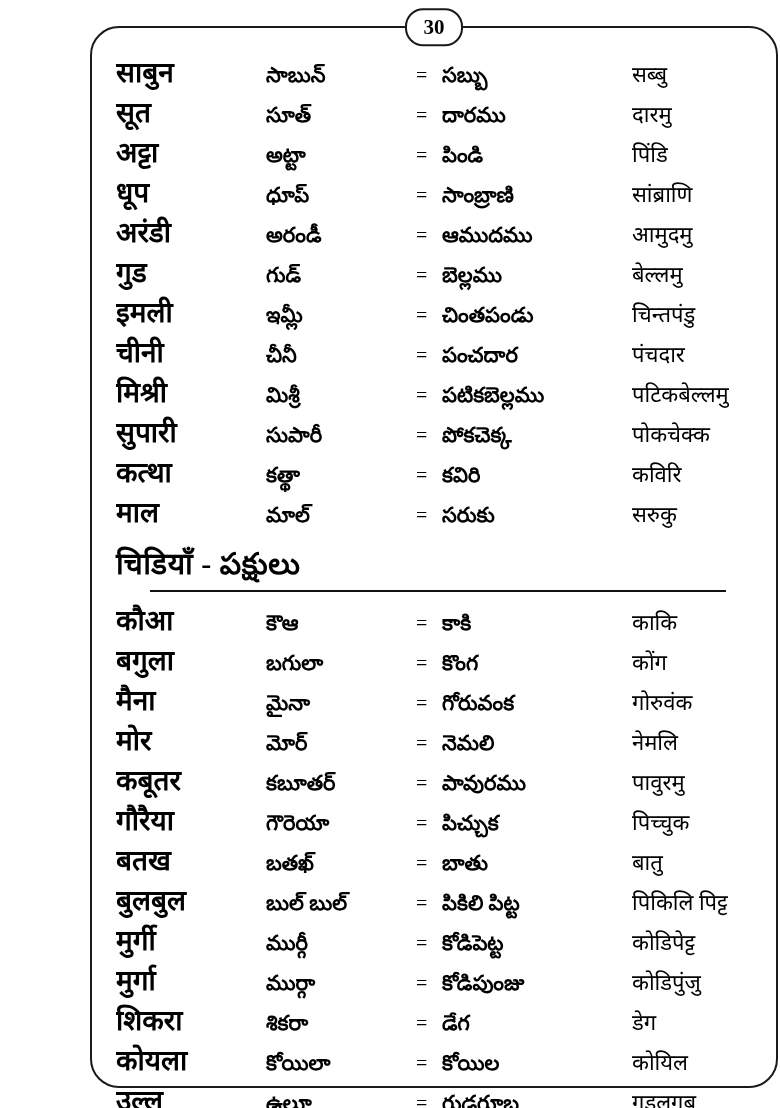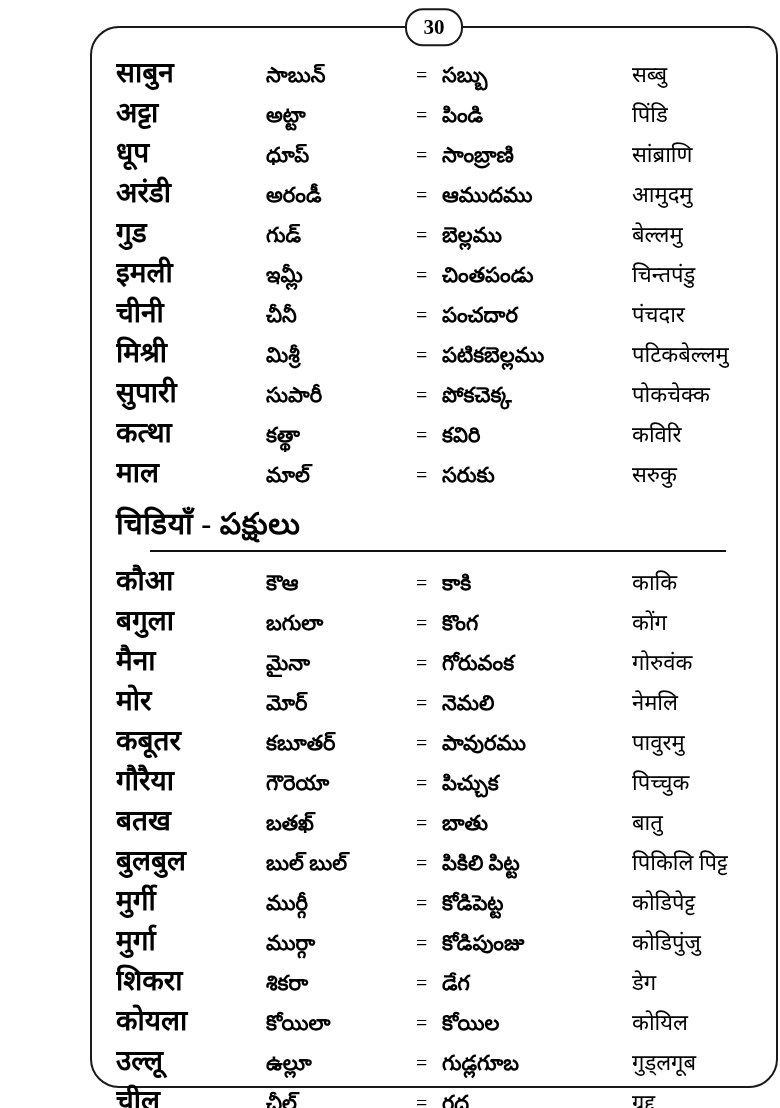--- a/index.html
+++ b/index.html
@@ -109,20 +109,27 @@
       <table class="wordlist">
         <tbody>
           <tr>
             <td class="col-hi">साबुन</td>
             <td class="col-te1">సాబున్</td>
             <td class="col-eq">=</td>
             <td class="col-te2">సబ్బు</td>
             <td class="col-hi2">सब्बु</td>
           </tr>
           <tr>
+            <td class="col-hi">सूत</td>
+            <td class="col-te1">సూత్</td>
+            <td class="col-eq">=</td>
+            <td class="col-te2">దారము</td>
+            <td class="col-hi2">दारमु</td>
+          </tr>
+          <tr>
             <td class="col-hi">अट्टा</td>
             <td class="col-te1">అట్టా</td>
             <td class="col-eq">=</td>
             <td class="col-te2">పిండి</td>
             <td class="col-hi2">पिंडि</td>
           </tr>
           <tr>
             <td class="col-hi">धूप</td>
             <td class="col-te1">ధూప్</td>
             <td class="col-eq">=</td>

